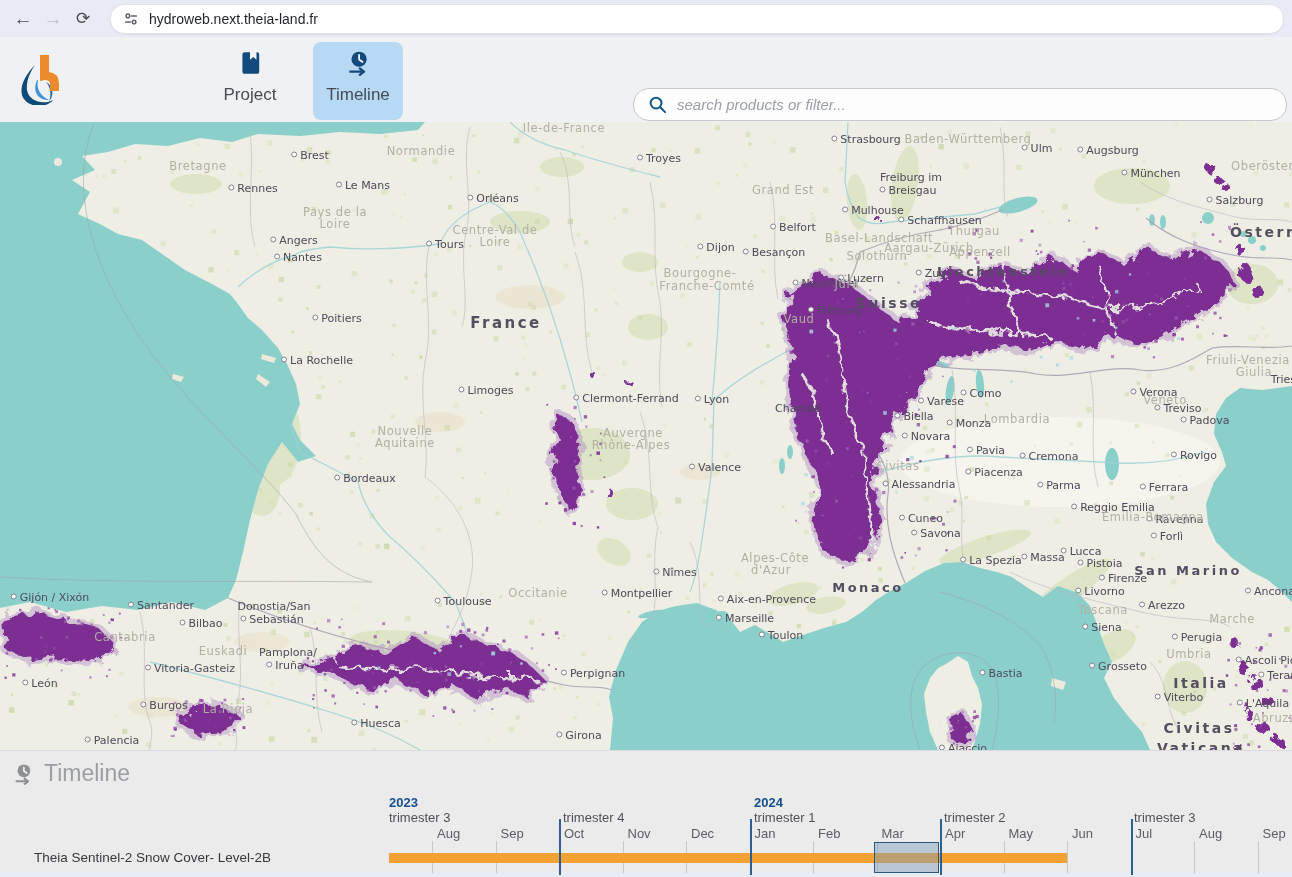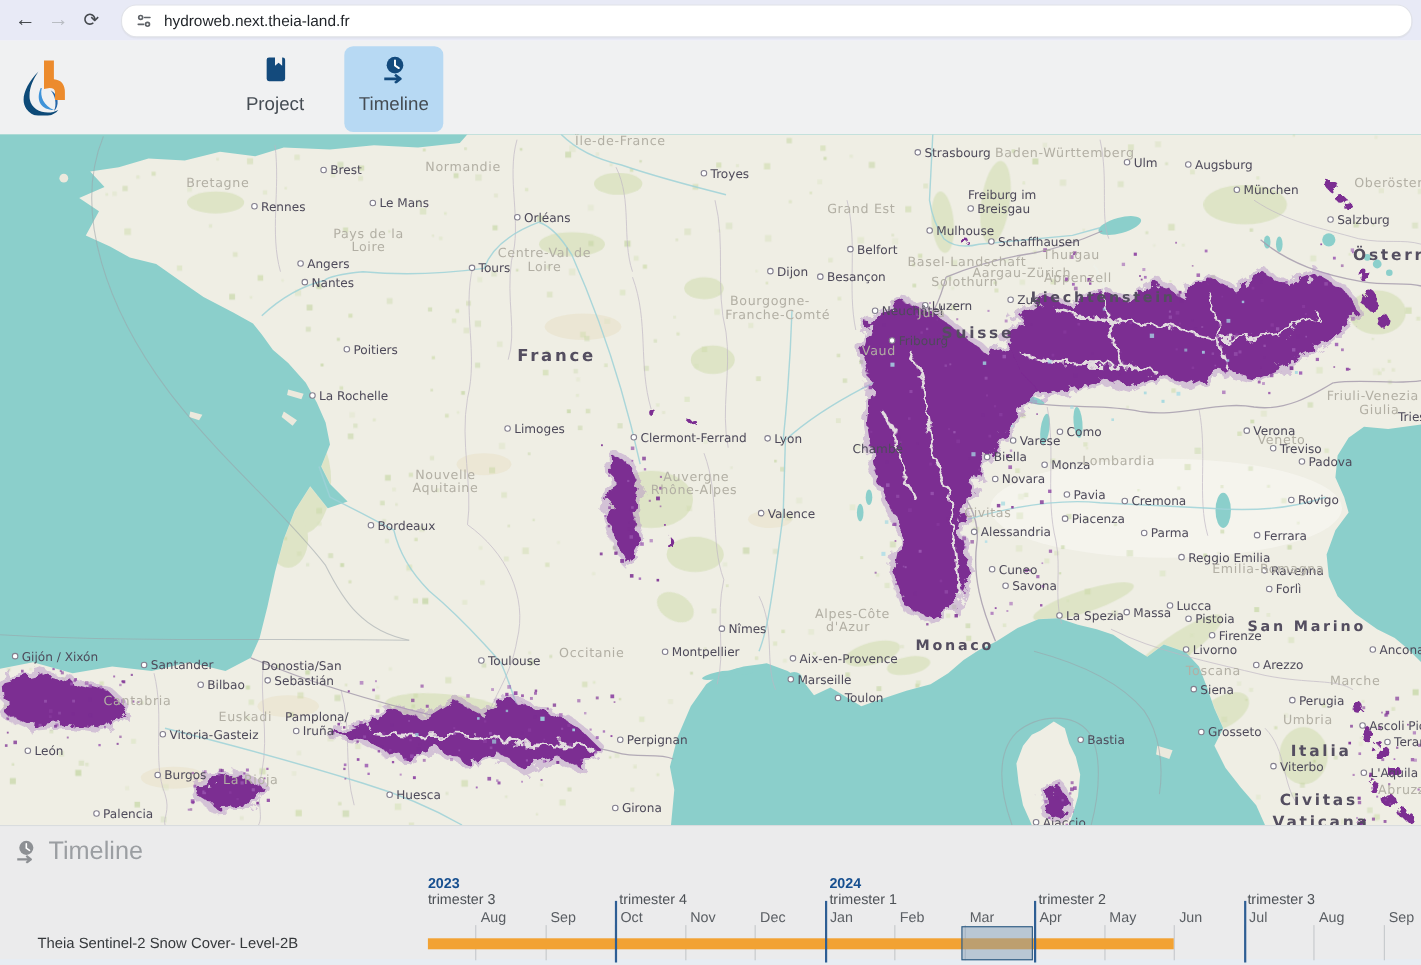--- a/index.html
+++ b/index.html
@@ -103,20 +103,29 @@
       <div class="tab selected">
         <svg width="26" height="26" viewBox="0 0 24 24">
           <circle cx="13" cy="8.5" r="7" fill="#134a7c"></circle>
           <path d="M13,4.5 v4.3 l3.2,2.2" stroke="#fff" stroke-width="1.6" fill="none" stroke-linecap="round"></path>
           <path d="M4,20 H16 M13,16.5 L17.5,20 L13,23.5" stroke="#134a7c" stroke-width="2.2" fill="none" stroke-linejoin="round"></path>
         </svg>
         <span class="t-label">Timeline</span>
       </div>
     </div>
 
+    <div class="search-pill">
+      <span style="margin-left:14px;display:flex;">
+        <svg width="19" height="19" viewBox="0 0 20 20">
+          <circle cx="8.5" cy="8.5" r="5.7" stroke="#14568c" stroke-width="2.1" fill="none"></circle>
+          <line x1="12.9" y1="12.9" x2="18" y2="18" stroke="#14568c" stroke-width="2.1" stroke-linecap="round"></line>
+        </svg>
+      </span>
+      <input type="text" placeholder="search products or filter..." style="">
+    </div>
 
     <div class="filters">
       <div class="filter">
         <svg width="16" height="16" viewBox="0 0 16 16">
           <circle cx="8" cy="8" r="7" fill="#14568c"></circle>
           <ellipse cx="8" cy="8" rx="3.2" ry="7" fill="none" stroke="#fff" stroke-width="1"></ellipse>
           <path d="M1.4,5.6 h13.2 M1.4,10.4 h13.2" stroke="#fff" stroke-width="1" fill="none"></path>
         </svg>
         <span>Where</span>
       </div>

